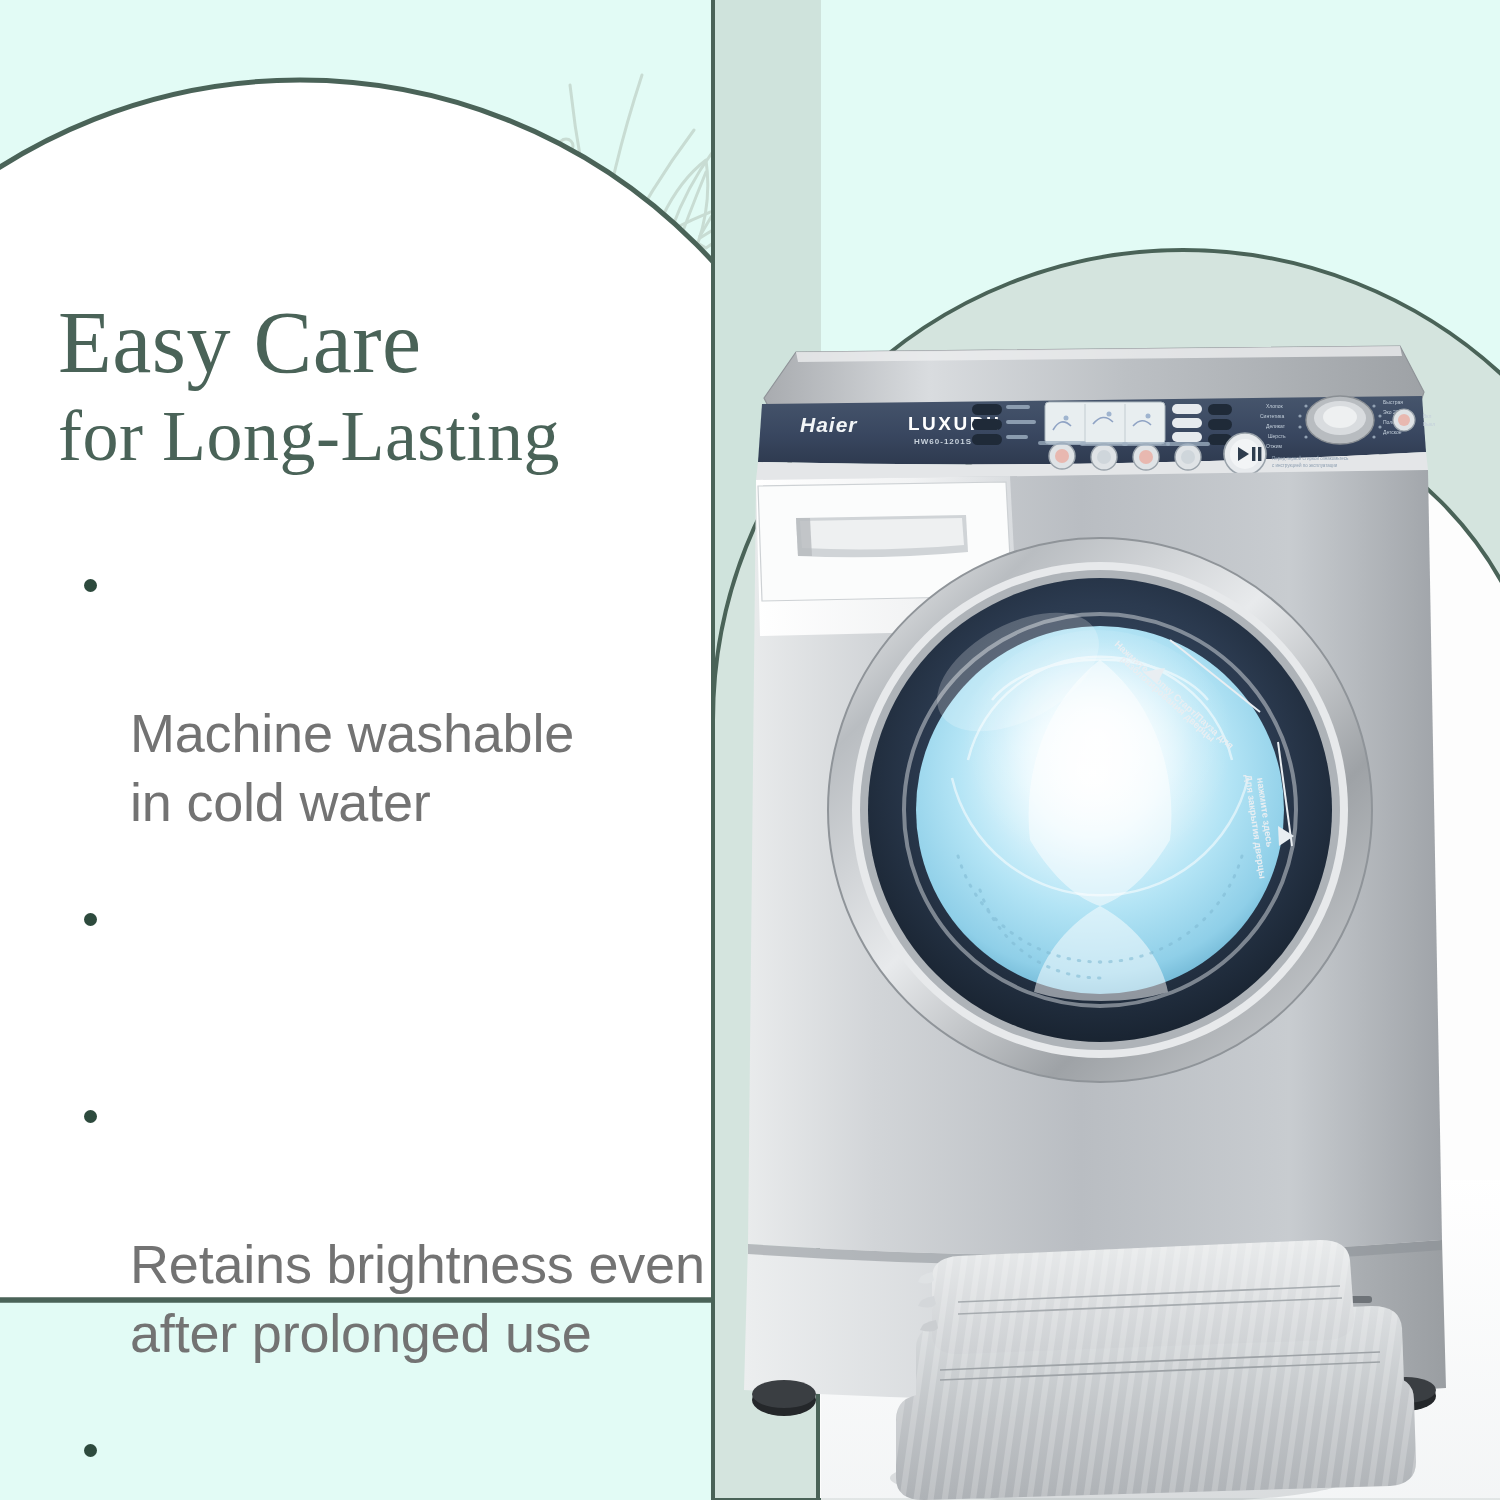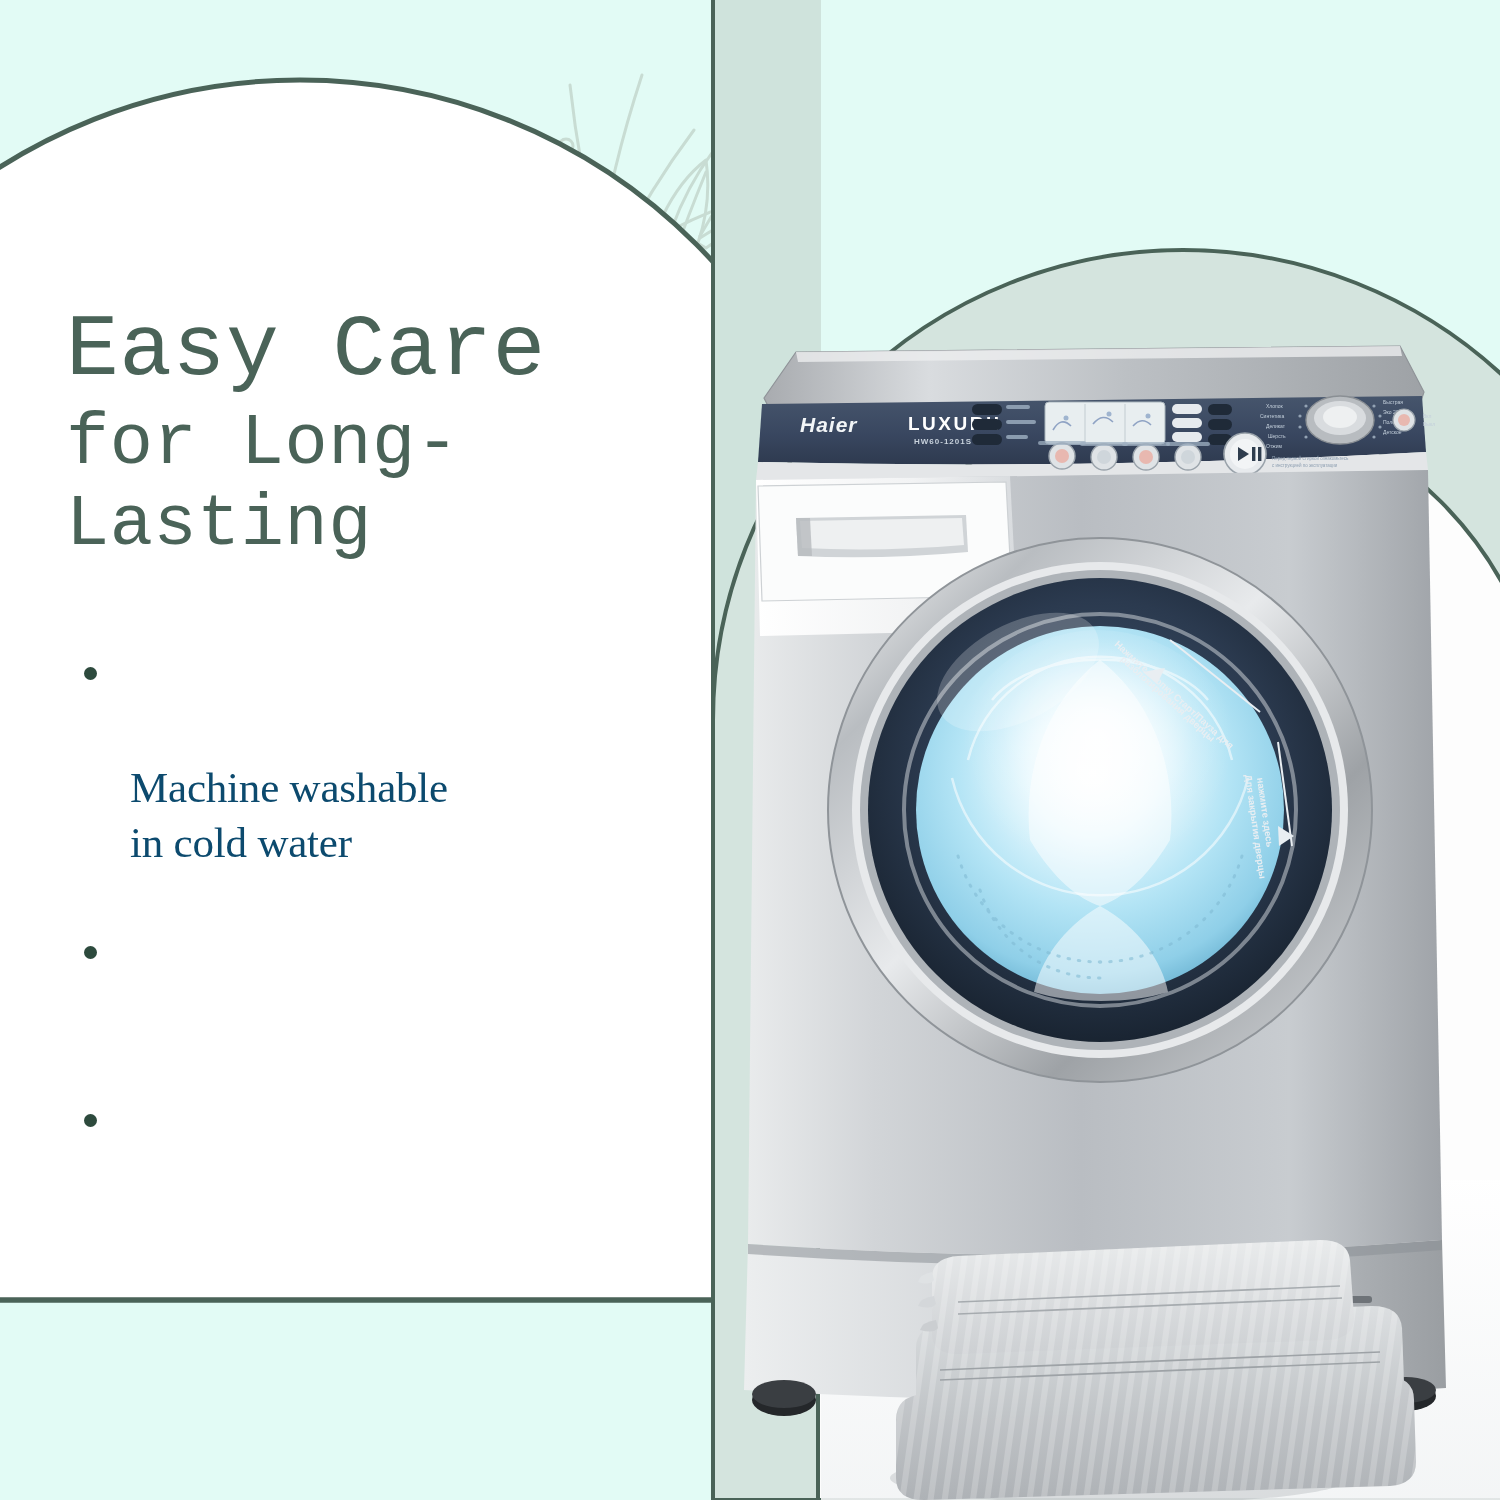--- a/index.html
+++ b/index.html
@@ -9,49 +9,48 @@
     font-family:"Liberation Sans", sans-serif;
   }
   #stage{position:absolute;inset:0;width:1500px;height:1500px;overflow:hidden;}
   .svg-abs{position:absolute;left:0;top:0;}
 
   
   #text-panel{
     position:absolute;left:58px;top:300px;width:660px;
   }
   .headline{
-    font-family:Liberation Mono, monospace;
+    font-family:Liberation Serif, serif;
     color:#4a6358;
-    margin:8px;
+    margin:0;
     letter-spacing:0.5px;
   }
   .headline .l1{
     display:block;font-size:88px;line-height:0.98;font-weight:400;
   }
   .headline .l2{
     display:block;font-size:72px;line-height:1.12;font-weight:400;margin-top:10px;
   }
   .headline .l3{
     display:block;font-size:54px;line-height:1.12;font-weight:400;
   }
 
   #bullet-list{
     list-style:none;margin:0;padding:0;margin-top:84px;
   }
   #bullet-list li{
     position:relative;
     padding-left:72px;
     margin-bottom:58px;
-    color:#0c4a6e;
-    font-size:43px;
+    color:#737373;
+    font-size:54px;
     line-height:1.28;
     font-weight:300;
     letter-spacing:-0.2px;
     white-space:pre-line;
-    font-family:Liberation Serif, serif;
   }
   #bullet-list li .dot{
     position:absolute;left:26px;top:18px;
     width:13px;height:13px;border-radius:50%;
     background:#2d4a3d;
   }
 
   
   #washer-scene{position:absolute;left:700px;top:0;width:800px;height:1500px;}
 </style>
@@ -470,18 +469,23 @@
       <li>
         <span class="dot"></span>
         <span>Machine washable
 in cold water</span>
       </li>
       <li>
         <span class="dot"></span>
       </li>
       <li>
         <span class="dot"></span>
+        <span>Retains brightness even
+after prolonged use</span>
+      </li>
+      <li>
+        <span class="dot"></span>
         
       </li>
     </ul>
   </div>
 
 </div>
 
 </body></html>

